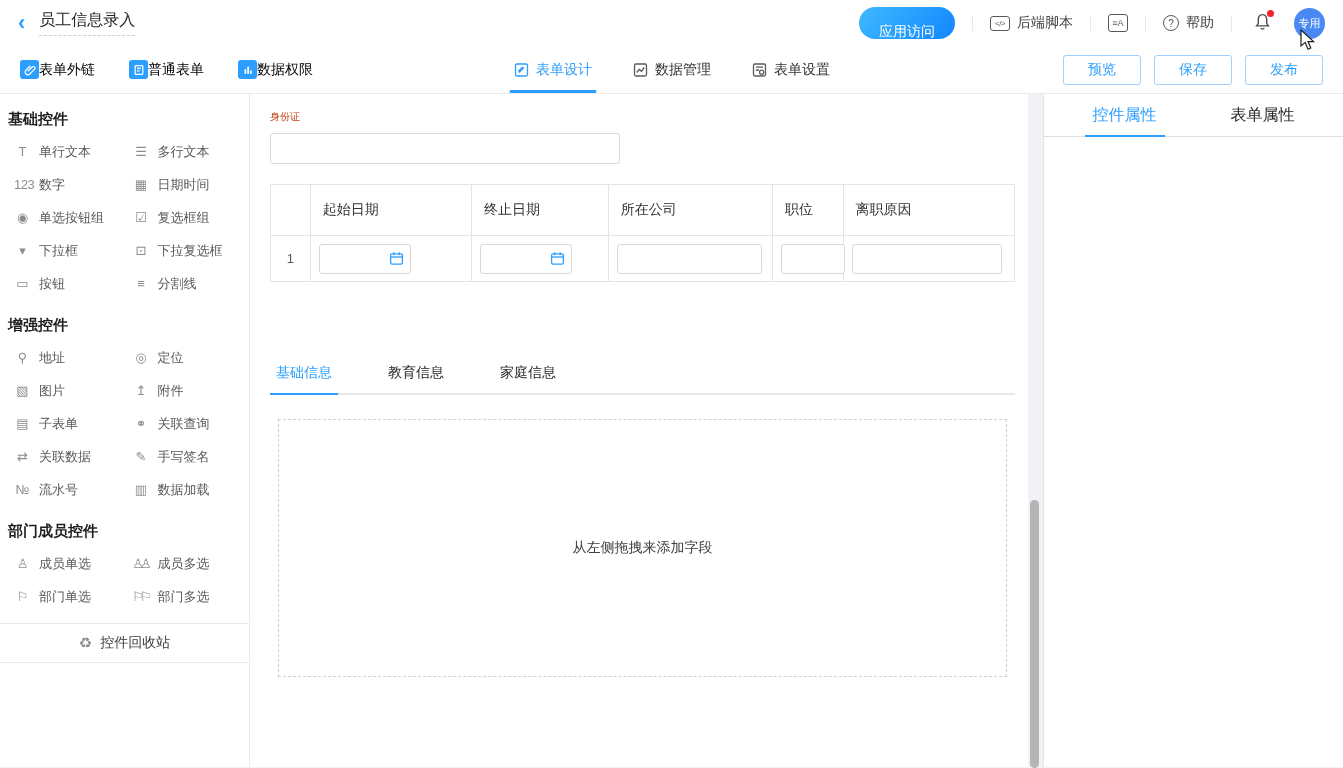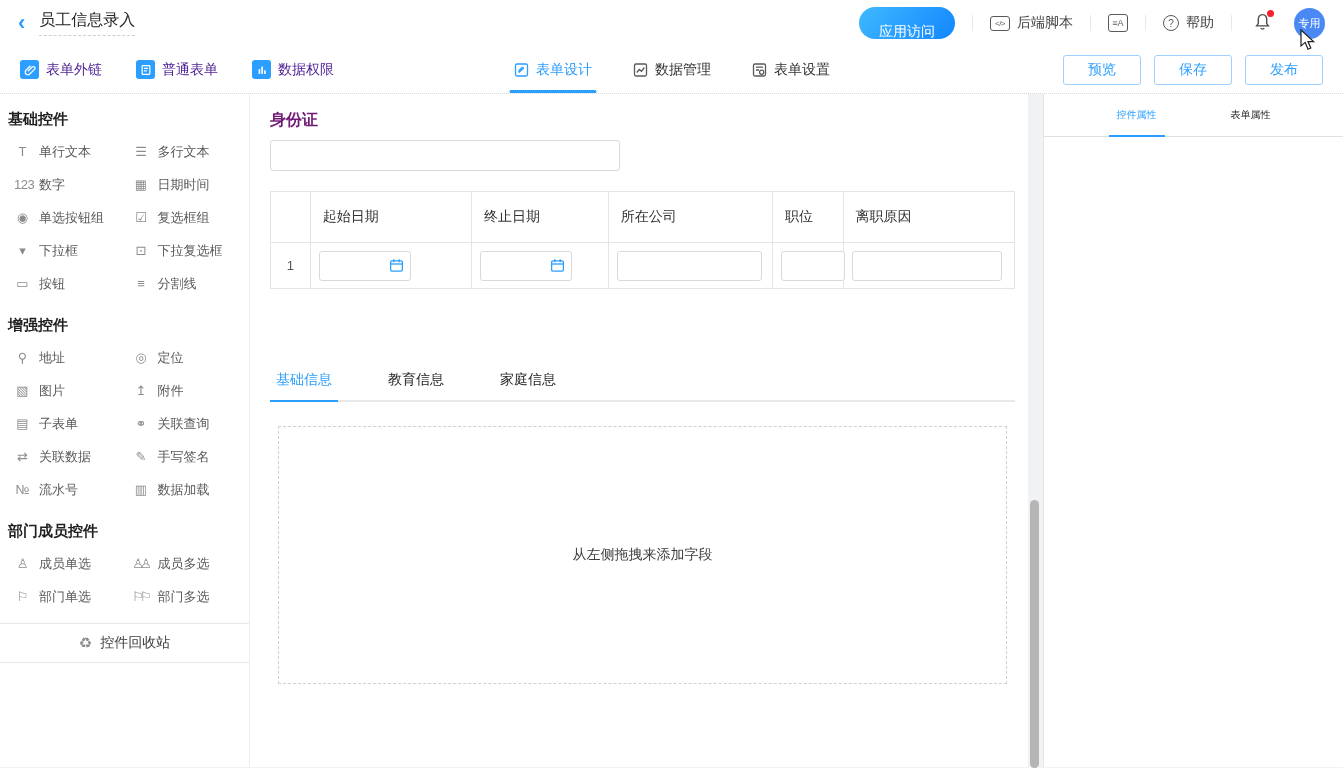--- a/index.html
+++ b/index.html
@@ -20,21 +20,21 @@
   .help-ic { width:16px; height:16px; border:1px solid #595959; border-radius:50%; font-size:10px; color:#595959; display:flex; align-items:center; justify-content:center; }
   .bell-wrap { position:relative; margin:0 4px; cursor:pointer; }
   .bell-dot { position:absolute; top:-2px; right:-2px; width:7px; height:7px; border-radius:50%; background:#f5222d; }
   .avatar { width:31px; height:31px; border-radius:50%; background:#4a89f3; color:#fff; font-size:11px; display:flex; align-items:center; justify-content:center; margin-left:18px; cursor:pointer; }
 
   .cursor-arrow { position:absolute; left:1300px; top:29px; z-index:99; pointer-events:none; }
 
   
   .toolbar { height:48px; background:#fff; border-bottom:1px dotted #d8d8d8; display:flex; align-items:center; position:relative; padding:0 20px; }
   .tool-left { display:flex; align-items:center; gap:34px; }
-  .link-item { display:flex; align-items:center; gap:7px; color:#4c1d95; font-size:14px; cursor:pointer; }
+  .link-item { display:flex; align-items:center; color:#000000; font-size:14px; cursor:pointer; }
   .sq-ic { width:19px; height:19px; background:#2b9eff; border-radius:3px; display:flex; align-items:center; justify-content:center; }
   .center-tabs { position:absolute; left:50%; transform:translateX(-50%); top:0; height:100%; display:flex; gap:40px; }
   .ctab { display:flex; align-items:center; gap:7px; font-size:14px; color:#333; cursor:pointer; position:relative; }
   .ctab.active { color:#2b9eff; }
   .ctab.active::after { content:""; position:absolute; left:-4px; right:-4px; bottom:0; height:3px; background:#2b9eff; border-radius:2px; }
   .tool-right { margin-left:auto; display:flex; gap:13px; }
   .ol-btn { width:78px; height:30px; background:#fff; border:1px solid #9fd0ff; border-radius:3px; color:#2b9eff; font-size:14px; cursor:pointer; font-family:inherit; }
 
   
   .bodywrap { display:flex; height:673px; }
@@ -45,21 +45,21 @@
   .widgets { display:grid; grid-template-columns:1fr 1fr; padding:0 6px; }
   .widget { display:flex; align-items:center; gap:8px; height:33px; padding-left:8px; font-size:13px; color:#595959; cursor:grab; }
   .widget .ic { width:17px; flex:none; text-align:center; color:#8c8c8c; font-size:13px; line-height:1; }
   [data-name="number-icon"] { font-size:8px; letter-spacing:-0.5px; }
   [data-name="members-multi-icon"], [data-name="dept-multi-icon"] { font-size:10px; letter-spacing:-4px; text-indent:-2px; }
   .recycle { margin-top:10px; border-top:1px solid #e8e8e8; border-bottom:1px solid #e8e8e8; height:40px; display:flex; align-items:center; justify-content:center; gap:8px; font-size:14px; color:#404040; cursor:pointer; }
   .recycle .ic { color:#8c8c8c; font-size:15px; }
 
   
   .canvas { width:778px; background:#fff; padding:16px 20px 0 20px; position:relative; flex:none; }
-  .fld-label { font-size:16px; font-weight:bold; color:#701a75; }
+  .fld-label { font-size:10px; font-weight:normal; color:#c2410c; }
   .text-input { width:350px; height:31px; border:1px solid #d9d9d9; border-radius:3px; margin-top:9px; font-family:inherit; font-size:13px; padding:0 8px; outline:none; }
   .fld { margin-bottom:20px; }
   .sel-row { display:flex; gap:10px; margin-top:9px; }
   .selbox { height:32px; border:1px solid #d9d9d9; border-radius:3px; display:flex; align-items:center; cursor:pointer; background:#fff; }
   .selbox .ph { flex:1; padding:0 10px; font-size:13px; color:#b6bcc5; white-space:nowrap; overflow:hidden; }
   .selbox .arr { width:26px; display:flex; justify-content:center; }
   .tri { width:0; height:0; border-left:5px solid transparent; border-right:5px solid transparent; border-top:6px solid #2b9eff; }
 
   .subtable { margin-top:9px; width:745px; border:1px solid #e4e4e4; border-collapse:collapse; table-layout:fixed; }
   .subtable th, .subtable td { border:1px solid #e4e4e4; font-weight:normal; text-align:left; }
@@ -78,21 +78,21 @@
   .drop-area { margin:24px 0 0 8px; width:729px; height:258px; border:1px dashed #d0d0d0; display:flex; align-items:center; justify-content:center; }
   .drop-hint { color:#404040; font-size:14px; }
 
   
   .scroll-strip { width:15px; position:relative; flex:none; }
   .scroll-thumb { position:absolute; left:2px; top:406px; width:9px; height:268px; background:#b5b5b5; border-radius:5px; cursor:pointer; }
 
   
   .panel { flex:1; background:#fff; border-left:1px solid #e6e6e6; }
   .panel-tabs { height:43px; display:flex; justify-content:center; gap:58px; border-bottom:1px solid #e0e0e0; }
-  .ptab { font-size:10px; color:#262626; display:flex; align-items:center; padding:0 8px; cursor:pointer; position:relative; }
+  .ptab { font-size:16px; color:#262626; display:flex; align-items:center; padding:0 8px; cursor:pointer; position:relative; }
   .ptab.active { color:#2b9eff; }
   .ptab.active::after { content:""; position:absolute; left:0; right:0; bottom:-1px; height:2px; background:#2b9eff; }
 </style>
 </head>
 <body>
 
 <div class="topbar" data-name="top-bar">
   <span class="back" data-name="back-icon">‹</span>
   <span class="app-title" data-name="page-title">员工信息录入</span>
   <span class="spacer" data-name="topbar-spacer"></span>

